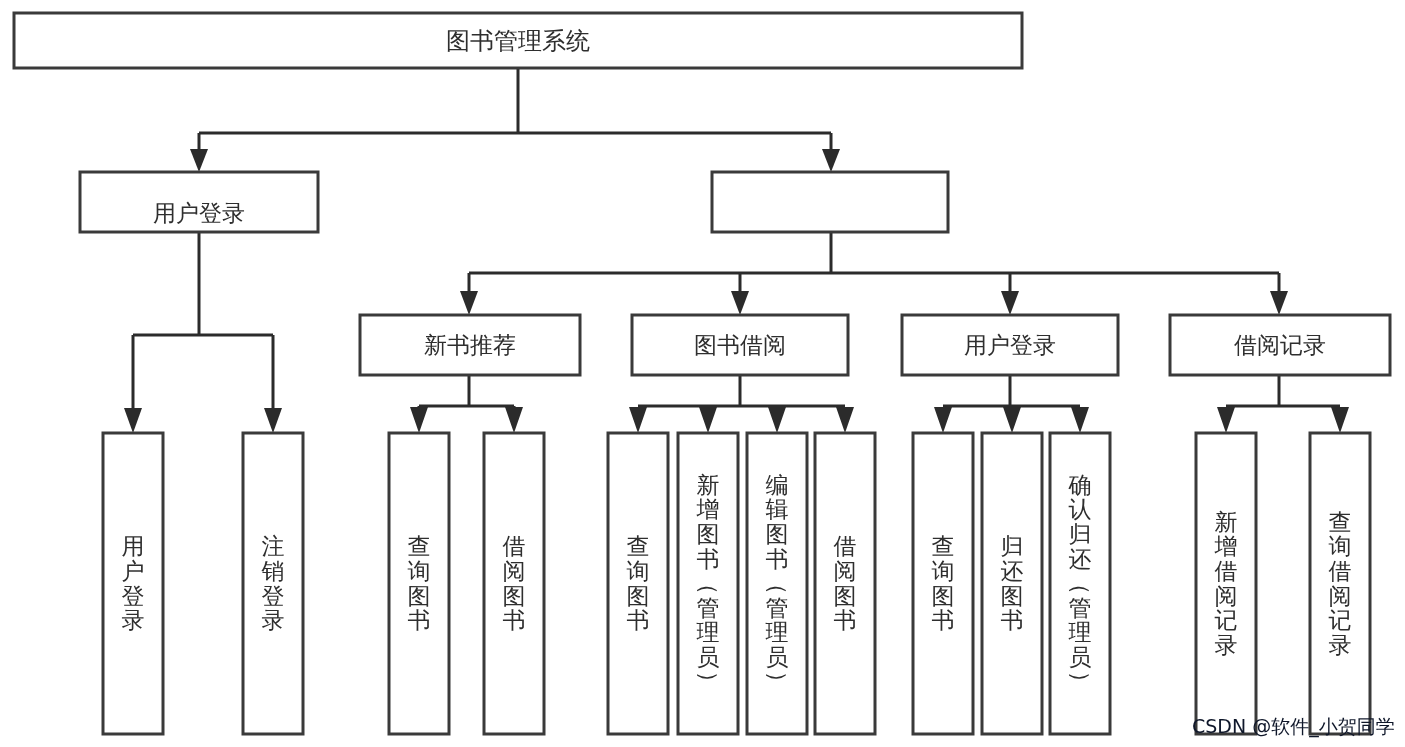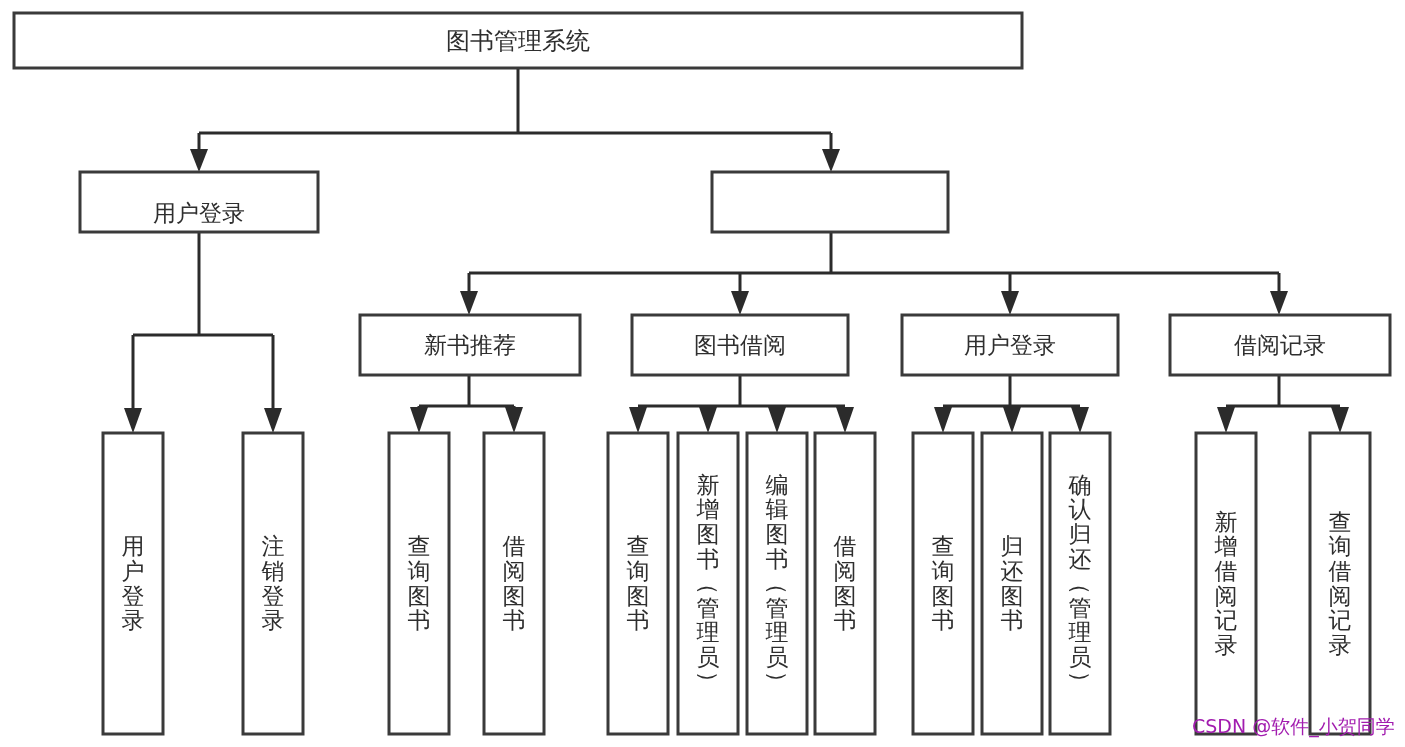--- a/index.html
+++ b/index.html
@@ -71,21 +71,21 @@
   }
   .node-label-v span.vchar {
     display: block;
     text-align: center;
   }
   .node-label-v span.vchar.rot {
     transform: rotate(90deg);
   }
   .watermark {
     position: absolute;
-    color: #a21caf;
+    color: #0f172a;
     font-size: 19px;
     font-family: "DejaVu Sans", "Liberation Sans", sans-serif;
     white-space: nowrap;
     pointer-events: none;
   }
 </style>
 </head>
 <body>
 
 <div id="diagram-root">

